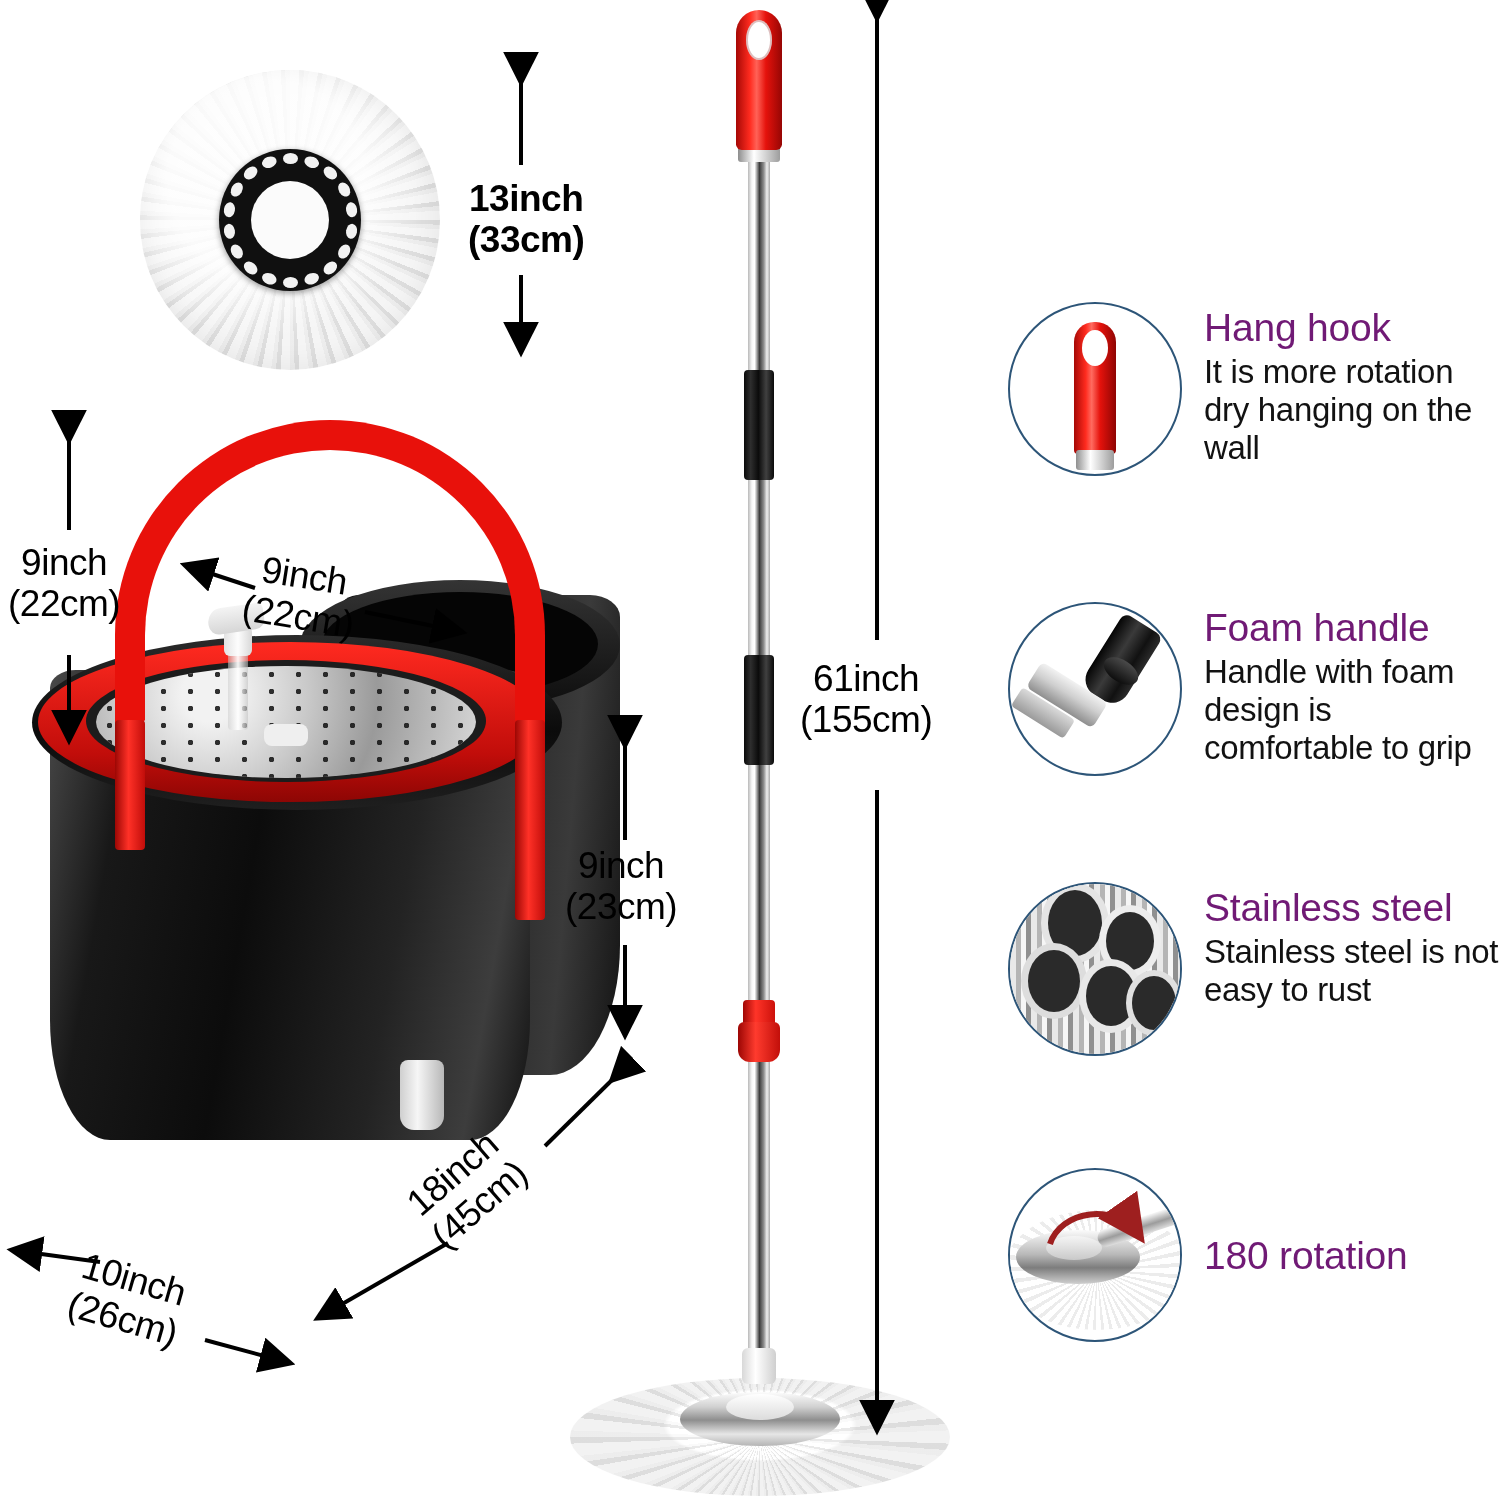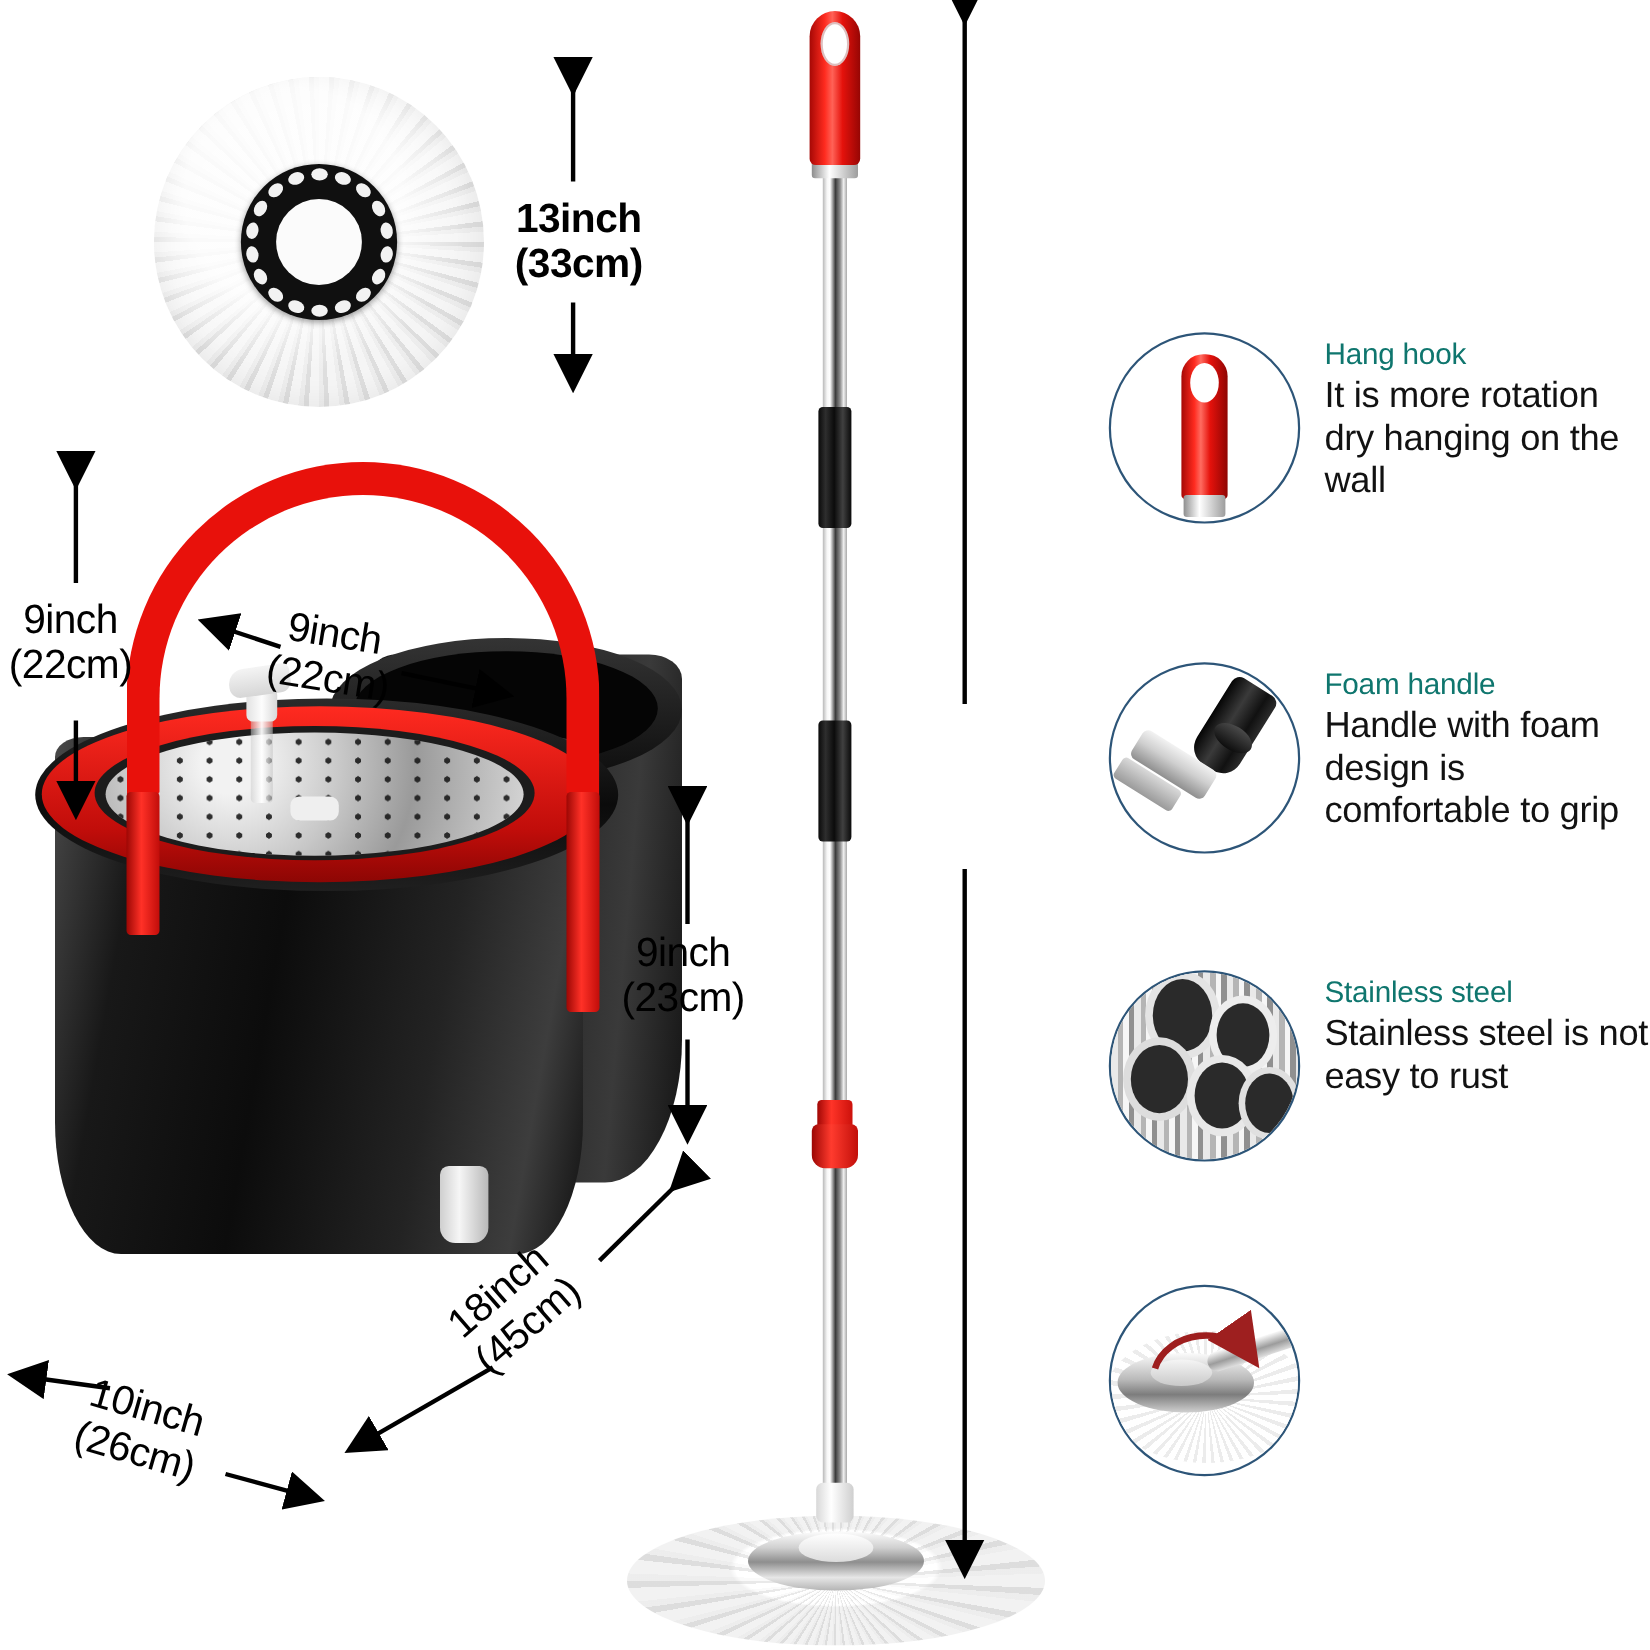--- a/index.html
+++ b/index.html
@@ -30,22 +30,22 @@
   
   .feature{position:absolute;display:flex;align-items:flex-start;}
   .fcircle{
     width:170px;height:170px;border-radius:50%;
     border:2.5px solid #2d5578;
     background:#fff;
     position:relative;overflow:hidden;flex:none;
   }
   .ftext{margin-left:22px;padding-top:6px;}
   .ftitle{
-    color:#0f766e;
-    font-size:27px;
+    color:#701a75;
+    font-size:39px;
     line-height:1.05;
     white-space:nowrap;
     font-weight:400;
     letter-spacing:-0.2px;
   }
   .fdesc{
     color:#121212;
     font-size:33px;
     line-height:1.16;
     margin-top:4px;
@@ -375,20 +375,24 @@
   <div class="dim" style="left:410px;top:1148px;transform:rotate(-41deg);">
     <span>18inch</span>
     <span>(45cm)</span>
   </div>
 
   <div class="dim" style="left:72px;top:1258px;transform:rotate(16deg);">
     <span>10inch</span>
     <span>(26cm)</span>
   </div>
 
+  <div class="dim" style="left:800px;top:658px;">
+    <span>61inch</span>
+    <span>(155cm)</span>
+  </div>
 
   <div class="feature" style="left:1008px;top:302px;">
     <div class="fcircle">
       <div class="abs" style="left:64px;top:18px;width:42px;height:132px;border-radius:20px 20px 4px 4px;background:linear-gradient(90deg,#a60805 0%,#ff2b1f 28%,#ff6b60 42%,#e5120c 62%,#8f0503 100%);"></div>
       <div class="abs" style="left:72px;top:26px;width:26px;height:36px;border-radius:50%;background:#ffffff;"></div>
       <div class="abs" style="left:66px;top:146px;width:38px;height:20px;background:linear-gradient(90deg,#8f8f8f,#ffffff 38%,#9d9d9d);border-radius:3px;"></div>
     </div>
     <div class="ftext">
       <div class="ftitle">Hang hook</div>
       <div class="fdesc">It is more rotation dry hanging on the wall</div>
@@ -431,15 +435,19 @@
       <div class="abs" style="left:86px;top:48px;width:86px;height:18px;transform:rotate(-18deg);border-radius:9px;background:linear-gradient(180deg,#fafafa,#9c9c9c 55%,#dedede);"></div>
       <svg class="abs" style="left:32px;top:18px;width:110px;height:66px;" viewBox="0 0 110 66">
         <defs>
           <marker id="rah" markerWidth="8" markerHeight="8" refX="6" refY="4" orient="auto">
             <path d="M0,0 L8,4 L0,8 z" fill="#9e1f1f"></path>
           </marker>
         </defs>
         <path d="M8,56 A48,40 0 0 1 96,46" fill="none" stroke="#9e1f1f" stroke-width="6" marker-end="url(#rah)"></path>
       </svg>
     </div>
+    <div class="ftext">
+      <div class="ftitle">180 rotation</div>
+      <div class="fdesc"></div>
+    </div>
   </div>
 
 </div>
 
 </body></html>

